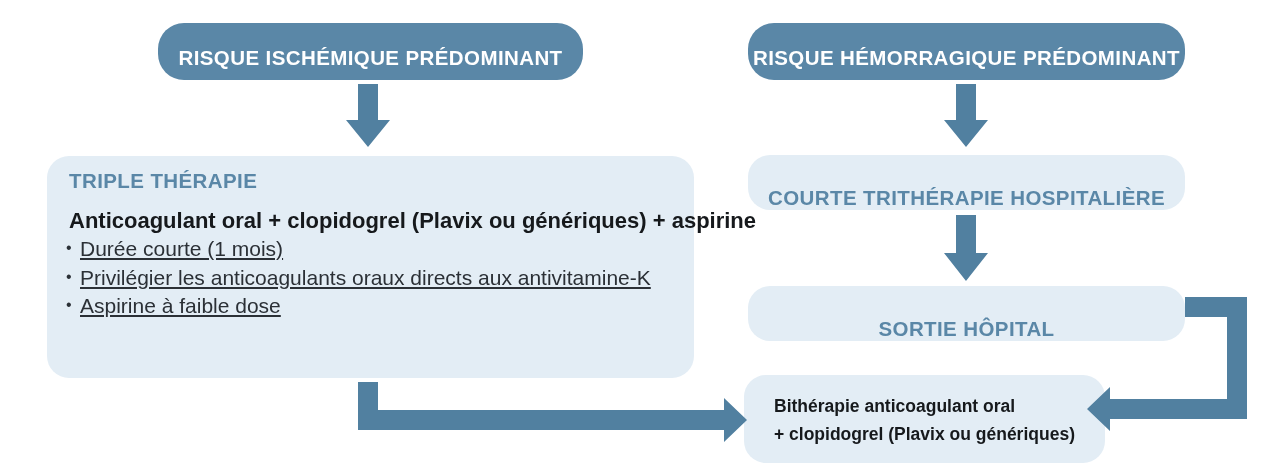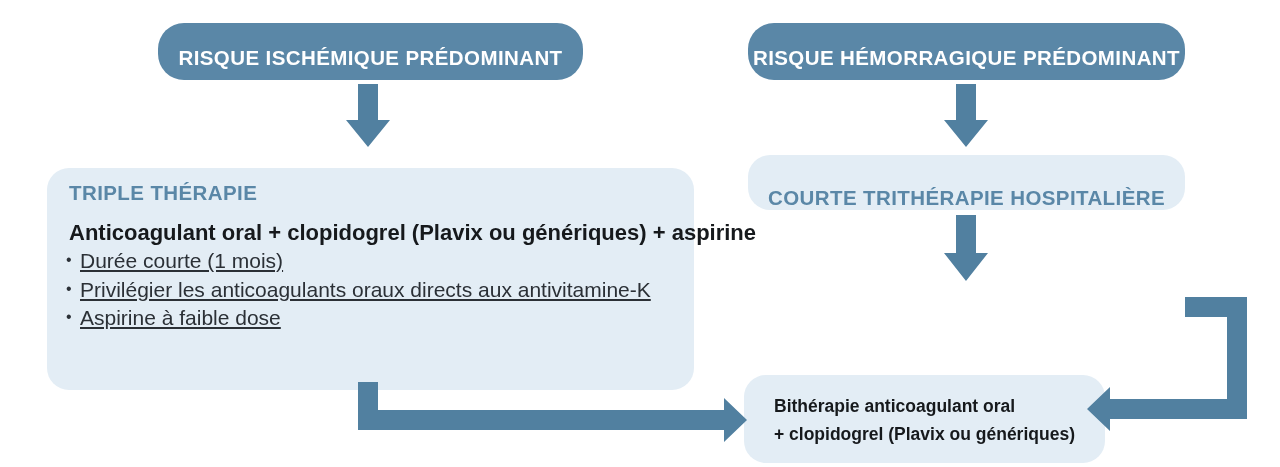--- a/index.html
+++ b/index.html
@@ -132,40 +132,43 @@
       <polygon points="12,0 32,0 32,36 44,36 22,63 0,36 12,36" fill="#5180a0"></polygon>
     </svg>
   </div>
 
   <div class="conn" style="left:944px; top:84px;">
     <svg width="44" height="64" viewBox="0 0 44 64">
       <polygon points="12,0 32,0 32,36 44,36 22,63 0,36 12,36" fill="#5180a0"></polygon>
     </svg>
   </div>
 
-  <div class="box light-box" style="left:47px; top:168px; width:647px; height:222px;">
+  <div class="box light-box" style="left:47px; top:156px; width:647px; height:222px;">
     <div class="panel-title">TRIPLE THÉRAPIE</div>
     <div class="panel-lead">Anticoagulant oral + clopidogrel (Plavix ou génériques) + aspirine</div>
     <ul class="bullets">
       <li>Durée courte (1 mois)</li>
       <li>Privilégier les anticoagulants oraux directs aux antivitamine-K</li>
       <li>Aspirine à faible dose</li>
     </ul>
   </div>
 
   <div class="box light-box centered" style="left:748px; top:155px; width:437px; height:55px;">
     <span class="light-title">COURTE TRITHÉRAPIE HOSPITALIÈRE</span>
   </div>
 
   <div class="conn" style="left:944px; top:215px;">
     <svg width="44" height="67" viewBox="0 0 44 67">
       <polygon points="12,0 32,0 32,38 44,38 22,66 0,38 12,38" fill="#5180a0"></polygon>
     </svg>
   </div>
 
+  <div class="box light-box centered" style="left:748px; top:286px; width:437px; height:55px;">
+    <span class="light-title">SORTIE HÔPITAL</span>
+  </div>
 
   <div class="box light-box" style="left:744px; top:375px; width:361px; height:88px;">
     <div class="multi-line">Bithérapie anticoagulant oral
 + clopidogrel (Plavix ou génériques)</div>
   </div>
 
   <div class="conn" style="left:358px; top:382px;">
     <svg width="390" height="62" viewBox="0 0 390 62">
       <polygon points="0,0 20,0 20,28 366,28 366,16 389,38 366,60 366,48 0,48" fill="#5180a0"></polygon>
     </svg>

